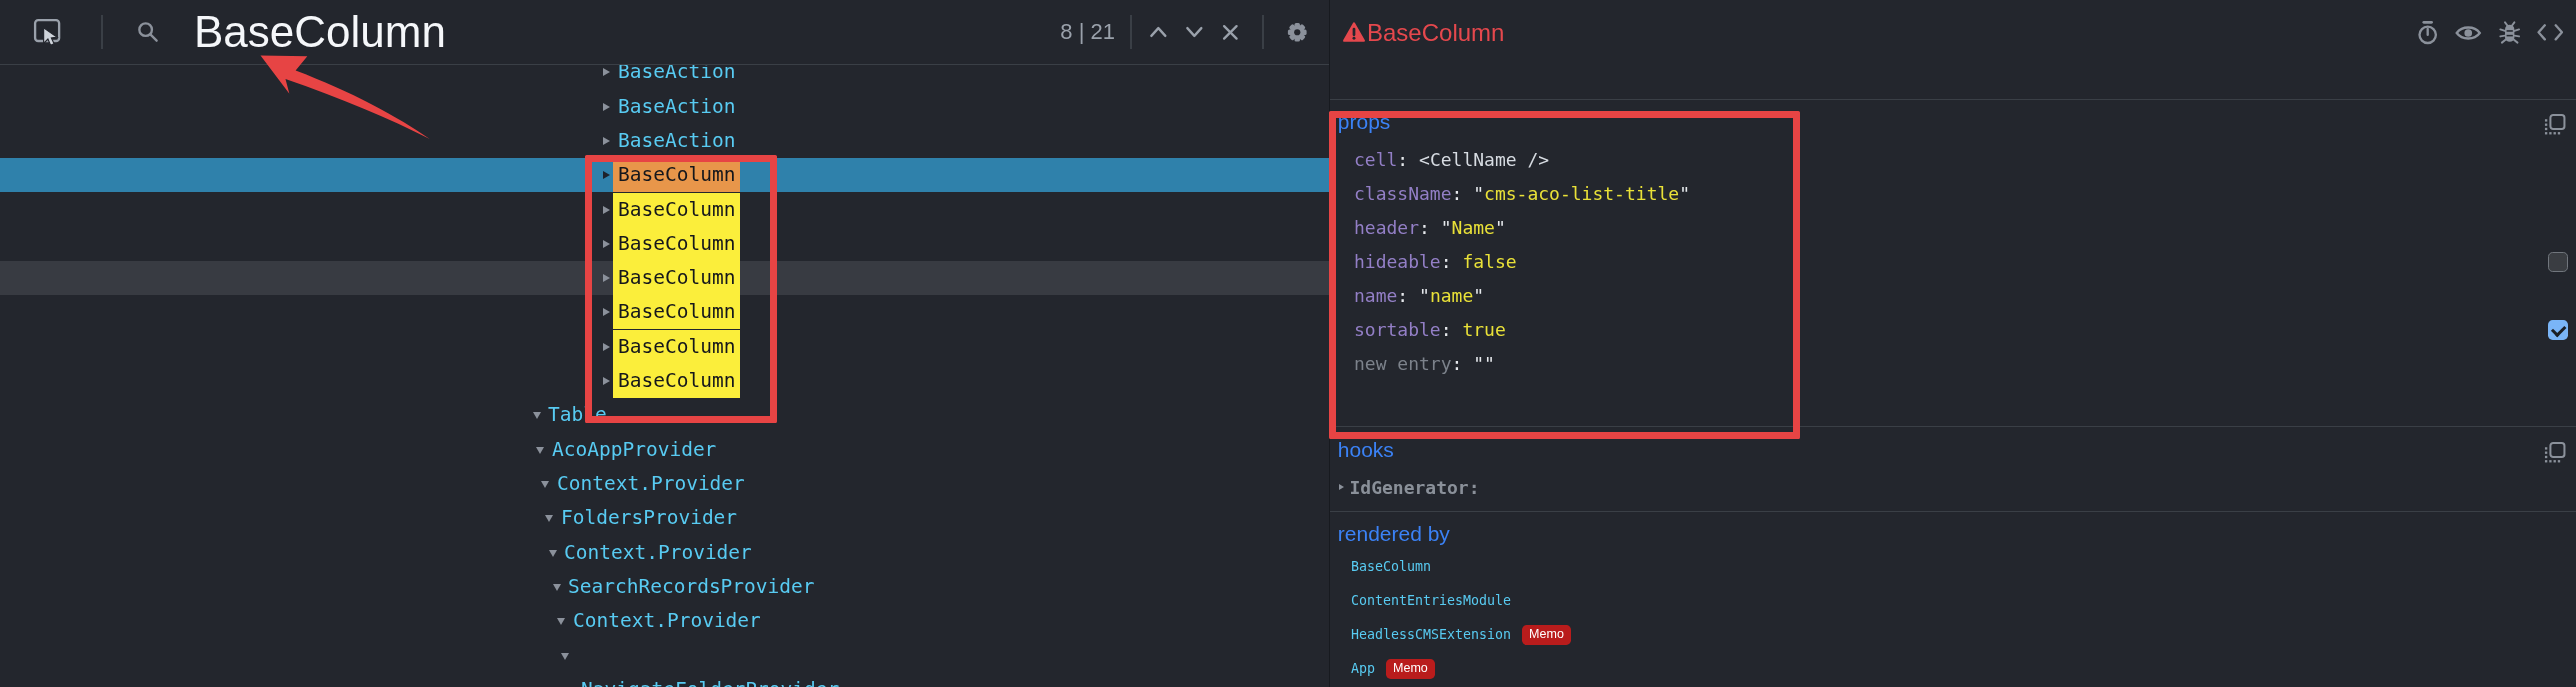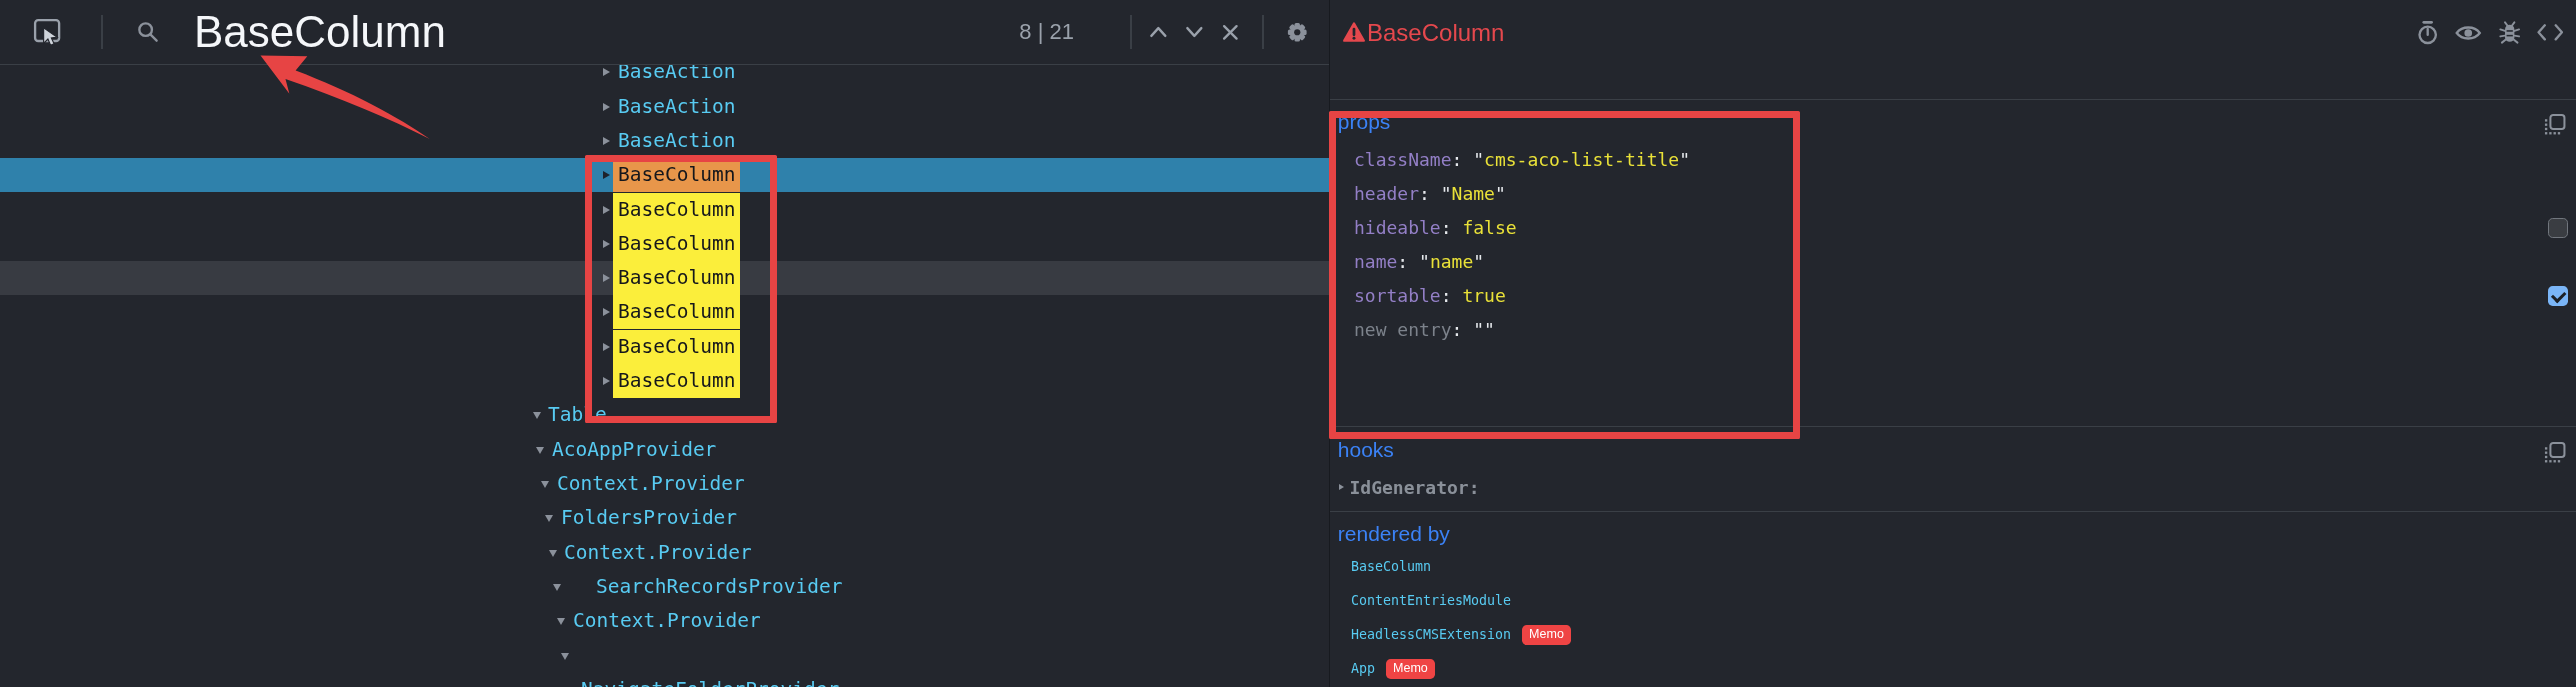--- a/index.html
+++ b/index.html
@@ -23,21 +23,21 @@
   .tree-label{position:absolute;top:0;height:34px;line-height:34px;
       font-family:"DejaVu Sans Mono",monospace;font-size:19.5px;color:var(--cyan);white-space:pre;}
   .tree-label.hl-current{background:var(--cur);color:#15171c;padding:0 4.7px;margin-left:-4.7px;}
   .tree-label.hl-match{background:var(--match);color:#15171c;padding:0 4.7px;margin-left:-4.7px;}
   
   #toolbar{position:absolute;left:0;top:0;width:1329px;height:64px;background:var(--bg);
       border-bottom:0.8px solid var(--border);z-index:10;}
   .vdiv{position:absolute;top:15px;width:1.6px;height:34px;background:var(--border);}
   #search-input{position:absolute;left:192px;top:6.2px;width:780px;height:50px;background:transparent;
       border:none;outline:none;color:#f5f7fa;font-size:44px;font-family:"Liberation Sans",sans-serif;}
-  #match-counter{position:absolute;left:973px;top:0;width:101px;height:64px;line-height:64px;
+  #match-counter{position:absolute;left:1014px;top:0;width:101px;height:64px;line-height:64px;
       text-align:right;color:var(--dim);font-size:22px;}
   .tbtn{position:absolute;top:15px;width:34px;height:34px;display:flex;align-items:center;justify-content:center;cursor:pointer;}
   
   #right-panel{position:absolute;left:1329px;top:0;width:1247px;height:688px;border-left:1.6px solid #171a1f;background:var(--bg);}
   #right-header{position:absolute;left:0;top:0;width:100%;height:99px;border-bottom:0.8px solid var(--border);}
   #right-title{position:absolute;left:37px;top:15.6px;height:34px;line-height:34px;color:var(--red);font-size:24px;}
   #warn-wrap{position:absolute;left:12.5px;top:22px;}
   #header-icons{position:absolute;right:14px;top:15.6px;height:34px;display:flex;align-items:center;gap:15.6px;}
   .section{position:absolute;left:0;width:100%;}
   .section-label{margin:11px 0 0 7.8px;height:23.4px;line-height:23.4px;color:#3b82f6;font-size:21px;}
@@ -54,21 +54,21 @@
       border-left:3.1px solid #1c2026;border-bottom:3.1px solid #1c2026;transform:rotate(-45deg);}
   #hooks-section{top:426px;height:84px;border-top:0.8px solid var(--border);border-bottom:0.8px solid var(--border);}
   .hook-row{margin-top:9.4px;position:relative;height:34px;line-height:34px;padding-left:19.5px;
       font-family:"DejaVu Sans Mono",monospace;font-size:18px;color:var(--gray);font-weight:bold;}
   .hook-row .tri{left:8.6px;top:13.3px;border-left-width:5.5px;border-top-width:3.9px;border-bottom-width:3.9px;}
   #rendered-section{top:511px;height:177px;}
   #rendered-rows{margin-top:4.7px;}
   .rb-row{height:34px;line-height:34px;padding-left:21px;font-family:"DejaVu Sans Mono",monospace;
       font-size:13.3px;color:var(--cyan);display:flex;align-items:center;}
   .rb-link{cursor:pointer;}
-  .memo-badge{display:inline-block;margin-left:11px;background:#ef4444;color:#fff;border-radius:4.7px;
+  .memo-badge{display:inline-block;margin-left:11px;background:#b91c1c;color:#fff;border-radius:4.7px;
       font-family:"Liberation Sans",sans-serif;font-size:12.5px;line-height:19.5px;height:19.5px;padding:0 7px;}
   
   .ann-rect{position:absolute;border:7px solid var(--ann);border-radius:1.6px;z-index:30;pointer-events:none;}
   #ann-rect-tree{left:585px;top:155px;width:178px;height:254px;}
   #ann-rect-props{left:1329px;top:111px;width:457px;height:314px;}
   #ann-arrow{position:absolute;left:0;top:0;z-index:31;pointer-events:none;}
   svg{display:block;}
 </style>
 </head>
 <body>
@@ -129,21 +129,21 @@
     <div class="tree-row" style="top: 501px;">
       <span class="tri expanded" style="left: 545px;"></span>
       <span class="tree-label" style="left: 561px;">FoldersProvider</span>
     </div>
     <div class="tree-row" style="top: 536px;">
       <span class="tri expanded" style="left: 549px;"></span>
       <span class="tree-label" style="left: 564px;">Context.Provider</span>
     </div>
     <div class="tree-row" style="top: 570px;">
       <span class="tri expanded" style="left: 553px;"></span>
-      <span class="tree-label" style="left: 596px;">SearchRecordsProvider</span>
+      <span class="tree-label" style="left: 568px;">SearchRecordsProvider</span>
     </div>
     <div class="tree-row" style="top: 604px;">
       <span class="tri expanded" style="left: 557px;"></span>
       <span class="tree-label" style="left: 573px;">Context.Provider</span>
     </div>
     <div class="tree-row" style="top: 639px;">
       <span class="tri expanded" style="left: 561px;"></span>
     </div>
     <div class="tree-row" style="top: 673px;">
       <span class="tri expanded" style="left: 565px;"></span>
@@ -259,20 +259,21 @@
             <rect x="2.5" y="13.5" width="3" height="3"></rect>
           <rect x="2.5" y="19" width="3" height="3"></rect>
             <rect x="2.5" y="24.5" width="3" height="3"></rect>
           <rect x="8" y="24.5" width="3" height="3"></rect>
             <rect x="13.5" y="24.5" width="3" height="3"></rect>
           <rect x="19" y="24.5" width="3" height="3"></rect>
         </g>
       </svg>
     </div>
     <div id="props-rows">
+        <div class="prop-row"><span class="pkey">cell</span><span class="pcolon">: </span><span class="pval-el">&lt;CellName /&gt;</span></div>
         <div class="prop-row"><span class="pkey">className</span><span class="pcolon">: </span><span class="pq">"</span><span class="pval">cms-aco-list-title</span><span class="pq">"</span></div>
         <div class="prop-row"><span class="pkey">header</span><span class="pcolon">: </span><span class="pq">"</span><span class="pval">Name</span><span class="pq">"</span></div>
         <div class="prop-row"><span class="pkey">hideable</span><span class="pcolon">: </span><span class="pval">false</span><span class="checkbox unchecked"></span></div>
         <div class="prop-row"><span class="pkey">name</span><span class="pcolon">: </span><span class="pq">"</span><span class="pval">name</span><span class="pq">"</span></div>
         <div class="prop-row"><span class="pkey">sortable</span><span class="pcolon">: </span><span class="pval">true</span><span class="checkbox checked"></span></div>
         <div class="prop-row"><span class="pkey muted">new entry</span><span class="pcolon">: </span><span class="pq">"</span><span class="pval"></span><span class="pq">"</span></div>
       </div>
   </div>
 
   <div class="section" id="hooks-section">

